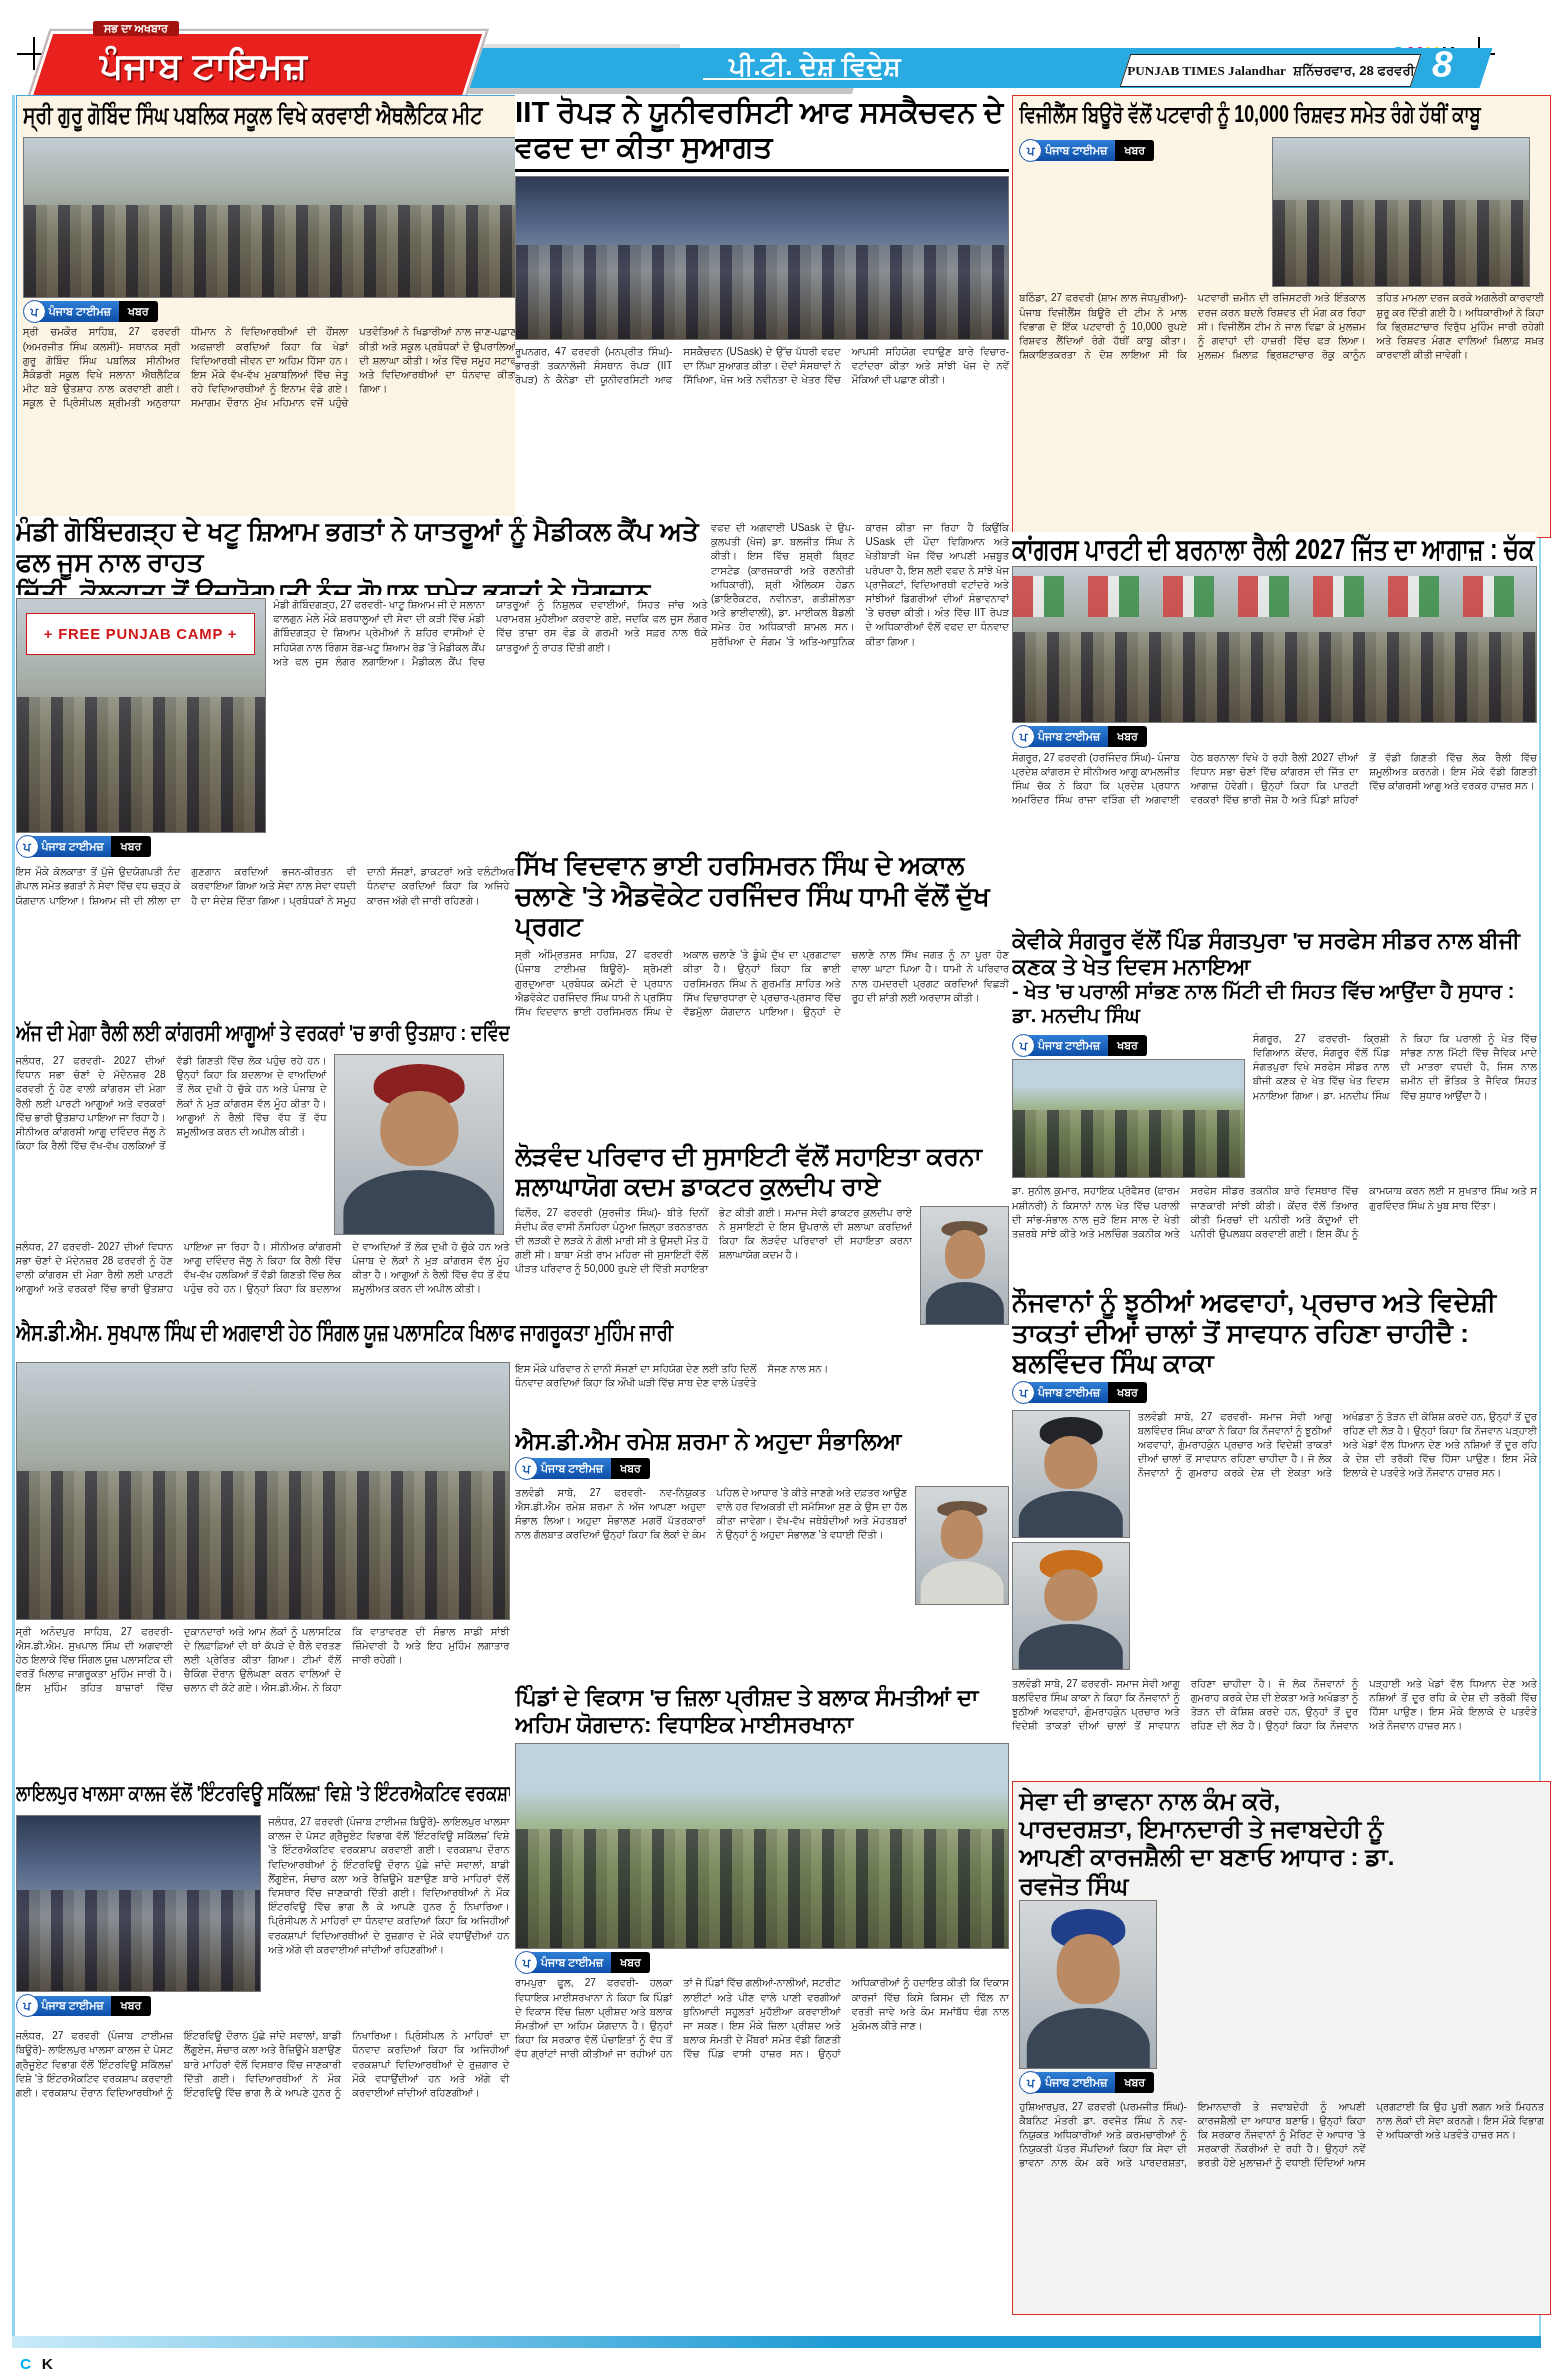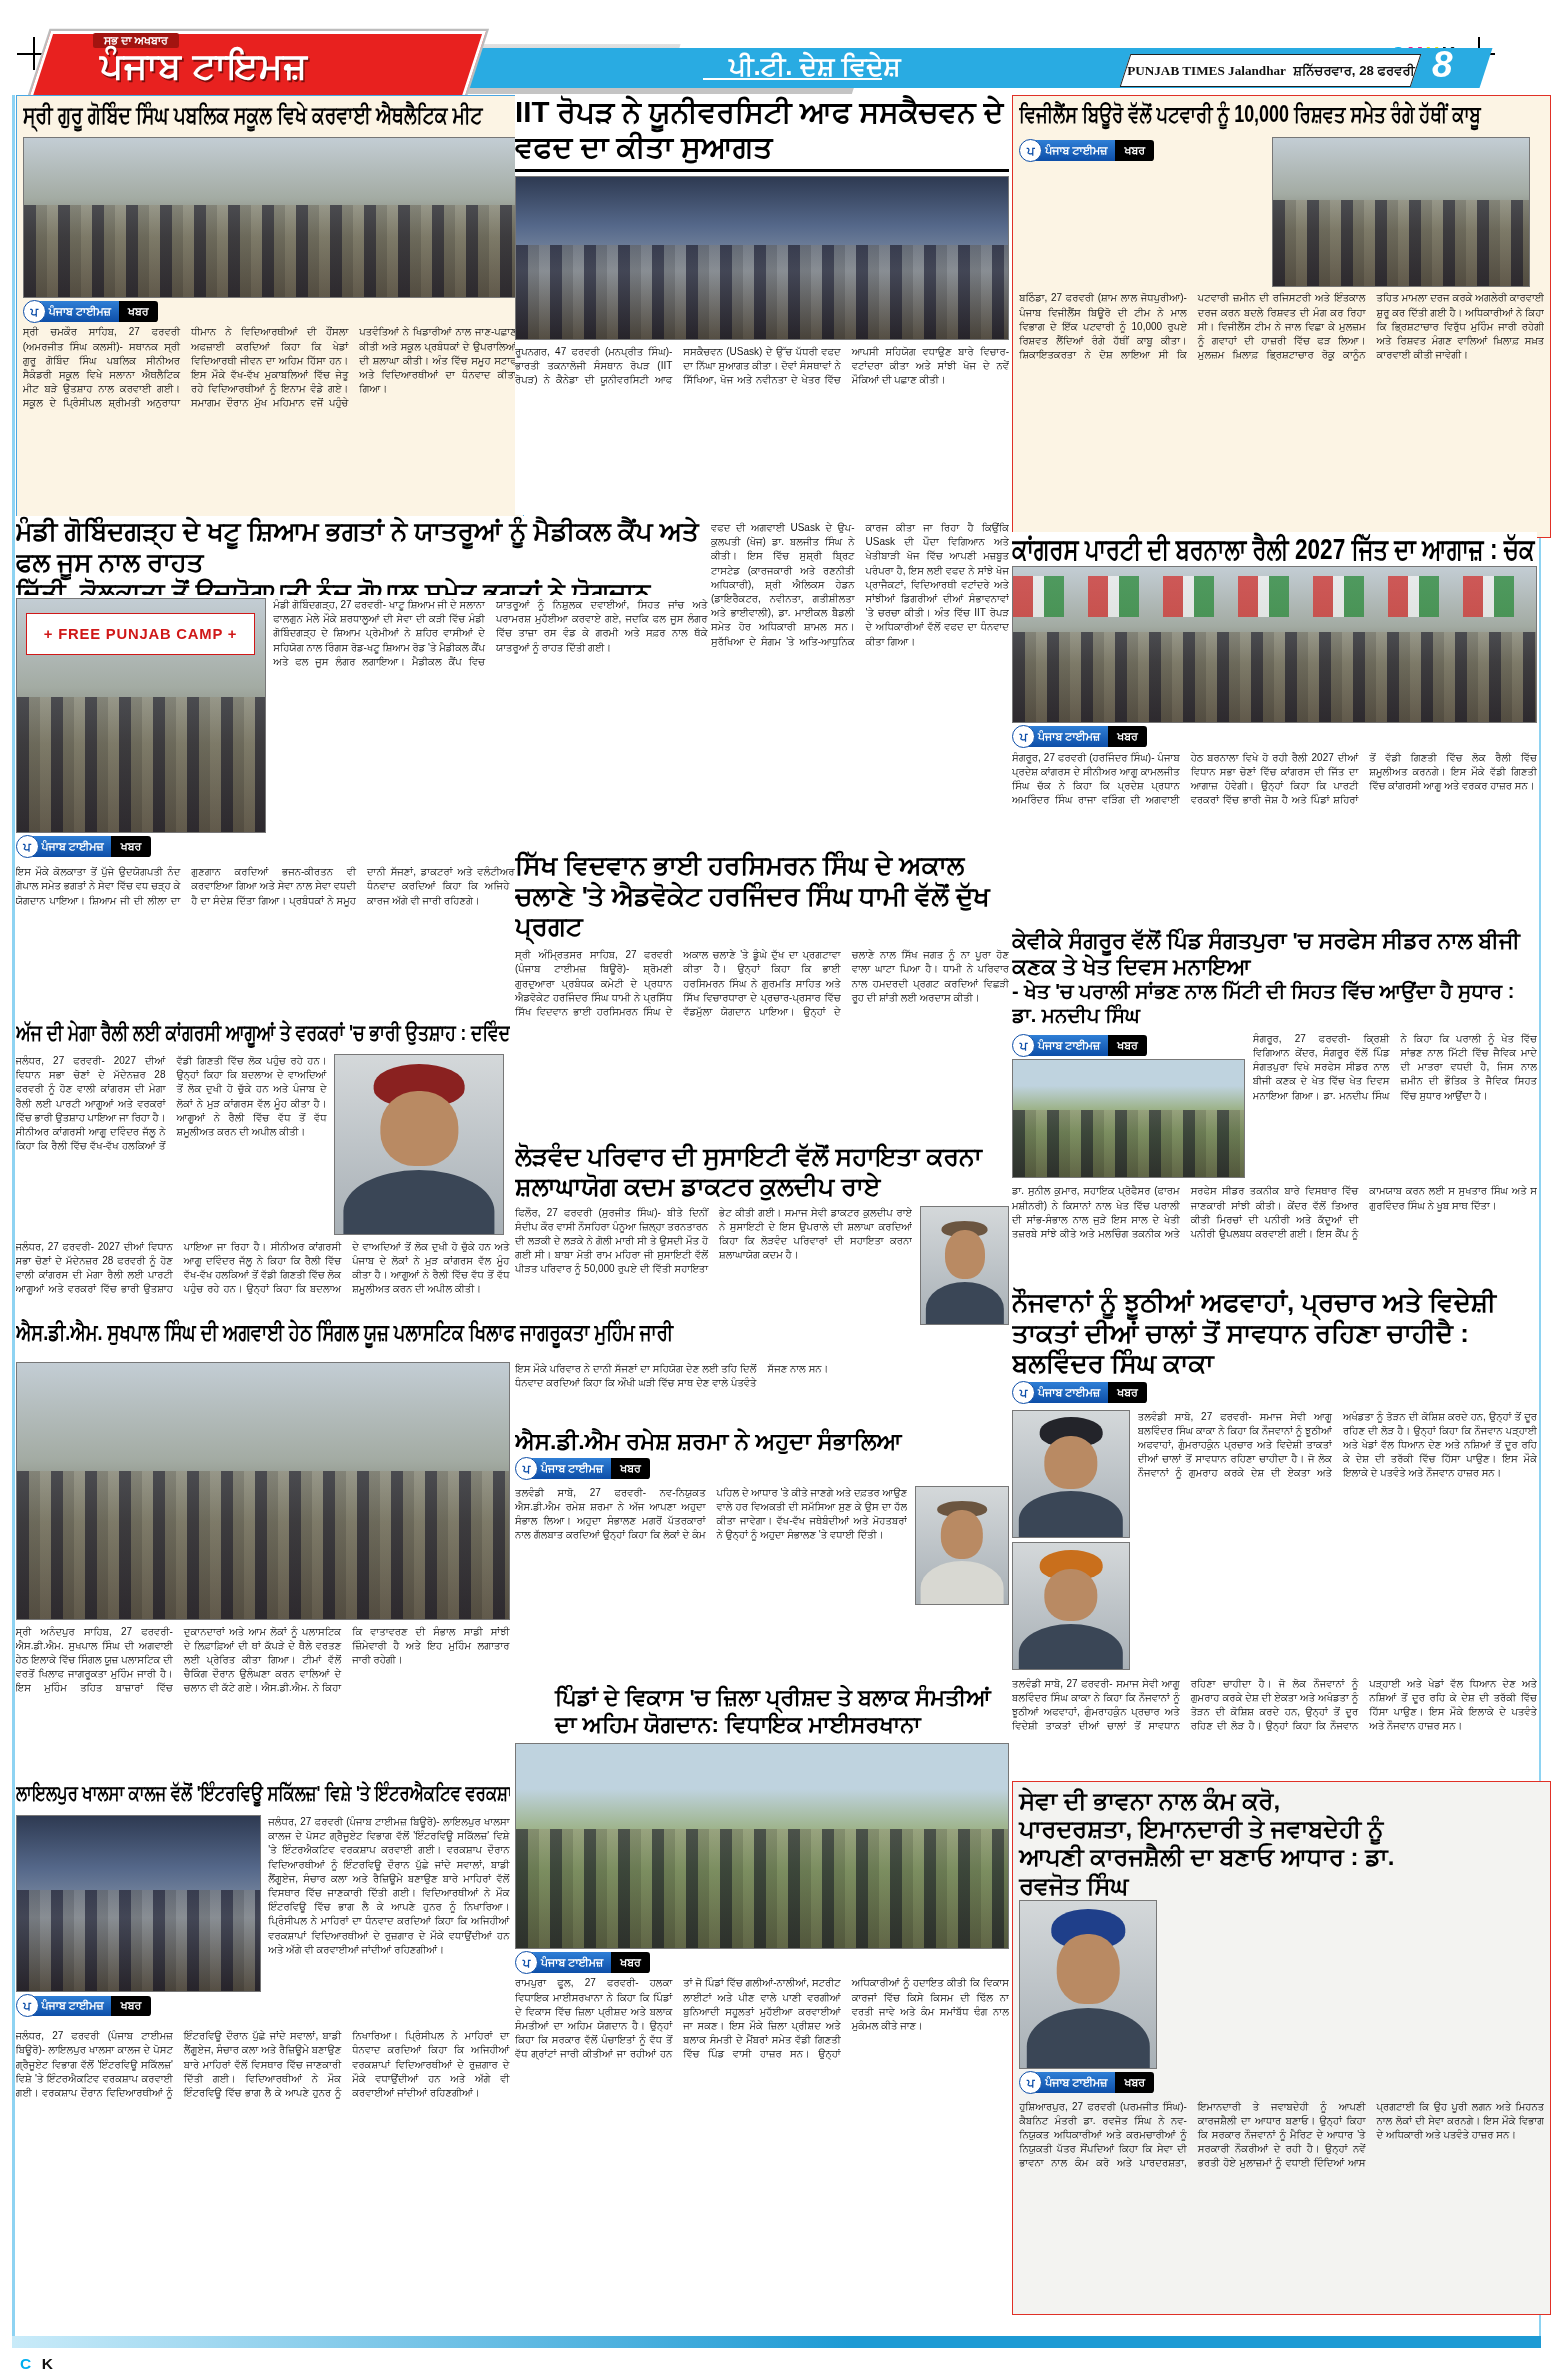--- a/index.html
+++ b/index.html
@@ -86,21 +86,21 @@
   </div>
   <div class="abs" style="left:20px;top:2355px;">
     <span class="regtxt" style="font-size:15.5px;"><span class="c">C</span> <span class="k">K</span></span>
   </div>
 
   <div class="abs m-gray" style="left:51px;top:44px;width:622px;height:47px;"></div>
   <div class="abs m-gray2" style="left:420px;top:75px;width:435px;height:18.7px;"></div>
   <div class="abs m-blue" style="left:406px;top:48px;width:1080px;height:40px;"></div>
   <div class="abs" style="left:703px;top:78px;width:179px;height:2.3px;background:#fff;"></div>
   <div class="abs m-red" style="left:40px;top:31px;width:429px;height:62px;"></div>
-  <div class="abs m-tag" style="left:93px;top:33px;">ਸਭ ਦਾ ਅਖਬਾਰ</div>
+  <div class="abs m-tag" style="left:93px;top:21px;">ਸਭ ਦਾ ਅਖਬਾਰ</div>
   <div class="abs m-title" style="left:67px;top:45px;margin-left:33px;">ਪੰਜਾਬ ਟਾਇਮਜ਼</div>
   <div class="abs m-section" style="left:729px;top:51px;">ਪੀ.ਟੀ. ਦੇਸ਼ ਵਿਦੇਸ਼</div>
   <div class="abs m-info" style="left:1125px;top:54px;width:289px;height:31px;">
     <span class="m-info-in"><span class="eng">Daily PUNJAB TIMES Jalandhar</span>&nbsp;&nbsp;<span>ਸ਼ਨਿੱਚਰਵਾਰ, 28 ਫਰਵਰੀ 2026</span></span>
   </div>
   <div class="abs m-page" style="left:1432px;top:44px;">8</div>
 
   <div class="abs rail" style="left:12.4px;top:95px;width:2.3px;height:2241px;"></div>
   <div class="abs rail" style="left:1539px;top:95px;width:2.3px;height:2241px;"></div>
   <div class="abs bbar" style="left:12.4px;top:2336px;width:1529px;height:12.4px;"></div>
@@ -255,21 +255,21 @@
       <div class="bt cols2" style="height:163px;">ਤਲਵੰਡੀ ਸਾਬੋ, 27 ਫਰਵਰੀ- ਨਵ-ਨਿਯੁਕਤ ਐਸ.ਡੀ.ਐਮ ਰਮੇਸ਼ ਸ਼ਰਮਾ ਨੇ ਅੱਜ ਆਪਣਾ ਅਹੁਦਾ ਸੰਭਾਲ ਲਿਆ। ਅਹੁਦਾ ਸੰਭਾਲਣ ਮਗਰੋਂ ਪੱਤਰਕਾਰਾਂ ਨਾਲ ਗੱਲਬਾਤ ਕਰਦਿਆਂ ਉਨ੍ਹਾਂ ਕਿਹਾ ਕਿ ਲੋਕਾਂ ਦੇ ਕੰਮ ਪਹਿਲ ਦੇ ਆਧਾਰ 'ਤੇ ਕੀਤੇ ਜਾਣਗੇ ਅਤੇ ਦਫ਼ਤਰ ਆਉਣ ਵਾਲੇ ਹਰ ਵਿਅਕਤੀ ਦੀ ਸਮੱਸਿਆ ਸੁਣ ਕੇ ਉਸ ਦਾ ਹੱਲ ਕੀਤਾ ਜਾਵੇਗਾ। ਵੱਖ-ਵੱਖ ਜਥੇਬੰਦੀਆਂ ਅਤੇ ਮੋਹਤਬਰਾਂ ਨੇ ਉਨ੍ਹਾਂ ਨੂੰ ਅਹੁਦਾ ਸੰਭਾਲਣ 'ਤੇ ਵਧਾਈ ਦਿੱਤੀ।</div>
       <div class="portrait" style="width:92px;height:117px;flex:none;">
         <span class="turban none"></span>
           <span class="head"></span>
           <span class="body" style="background:#d8d8d2;"></span>
       </div>
     </div>
   </div>
 
   <div class="art" style="left:515px;top:1685px;width:494px;height:619px;">
-    <div class="hl" style="font-size:22.5px;margin-left:40px;">ਪਿੰਡਾਂ ਦੇ ਵਿਕਾਸ 'ਚ ਜ਼ਿਲਾ ਪ੍ਰੀਸ਼ਦ ਤੇ ਬਲਾਕ ਸੰਮਤੀਆਂ ਦਾ ਅਹਿਮ ਯੋਗਦਾਨ: ਵਿਧਾਇਕ ਮਾਈਸਰਖਾਨਾ</div>
+    <div class="hl" style="font-size:22.5px;">ਪਿੰਡਾਂ ਦੇ ਵਿਕਾਸ 'ਚ ਜ਼ਿਲਾ ਪ੍ਰੀਸ਼ਦ ਤੇ ਬਲਾਕ ਸੰਮਤੀਆਂ ਦਾ ਅਹਿਮ ਯੋਗਦਾਨ: ਵਿਧਾਇਕ ਮਾਈਸਰਖਾਨਾ</div>
     <div class="photo field" style="height:204px;margin-top:4.7px;">
         <div class="crowd"></div>
       </div>
     <div class="badge">
       <span class="blogo">ਪ</span>
       <span class="bbrand">ਪੰਜਾਬ ਟਾਈਮਜ਼</span>
       <span class="btag">ਖਬਰ</span>
     </div>
     <div class="bt cols3" style="height:302px;">ਰਾਮਪੁਰਾ ਫੂਲ, 27 ਫਰਵਰੀ- ਹਲਕਾ ਵਿਧਾਇਕ ਮਾਈਸਰਖਾਨਾ ਨੇ ਕਿਹਾ ਕਿ ਪਿੰਡਾਂ ਦੇ ਵਿਕਾਸ ਵਿੱਚ ਜ਼ਿਲਾ ਪ੍ਰੀਸ਼ਦ ਅਤੇ ਬਲਾਕ ਸੰਮਤੀਆਂ ਦਾ ਅਹਿਮ ਯੋਗਦਾਨ ਹੈ। ਉਨ੍ਹਾਂ ਕਿਹਾ ਕਿ ਸਰਕਾਰ ਵੱਲੋਂ ਪੰਚਾਇਤਾਂ ਨੂੰ ਵੱਧ ਤੋਂ ਵੱਧ ਗ੍ਰਾਂਟਾਂ ਜਾਰੀ ਕੀਤੀਆਂ ਜਾ ਰਹੀਆਂ ਹਨ ਤਾਂ ਜੋ ਪਿੰਡਾਂ ਵਿੱਚ ਗਲੀਆਂ-ਨਾਲੀਆਂ, ਸਟਰੀਟ ਲਾਈਟਾਂ ਅਤੇ ਪੀਣ ਵਾਲੇ ਪਾਣੀ ਵਰਗੀਆਂ ਬੁਨਿਆਦੀ ਸਹੂਲਤਾਂ ਮੁਹੱਈਆ ਕਰਵਾਈਆਂ ਜਾ ਸਕਣ। ਇਸ ਮੌਕੇ ਜ਼ਿਲਾ ਪ੍ਰੀਸ਼ਦ ਅਤੇ ਬਲਾਕ ਸੰਮਤੀ ਦੇ ਮੈਂਬਰਾਂ ਸਮੇਤ ਵੱਡੀ ਗਿਣਤੀ ਵਿੱਚ ਪਿੰਡ ਵਾਸੀ ਹਾਜ਼ਰ ਸਨ। ਉਨ੍ਹਾਂ ਅਧਿਕਾਰੀਆਂ ਨੂੰ ਹਦਾਇਤ ਕੀਤੀ ਕਿ ਵਿਕਾਸ ਕਾਰਜਾਂ ਵਿੱਚ ਕਿਸੇ ਕਿਸਮ ਦੀ ਢਿੱਲ ਨਾ ਵਰਤੀ ਜਾਵੇ ਅਤੇ ਕੰਮ ਸਮਾਂਬੱਧ ਢੰਗ ਨਾਲ ਮੁਕੰਮਲ ਕੀਤੇ ਜਾਣ।</div>
   </div>

